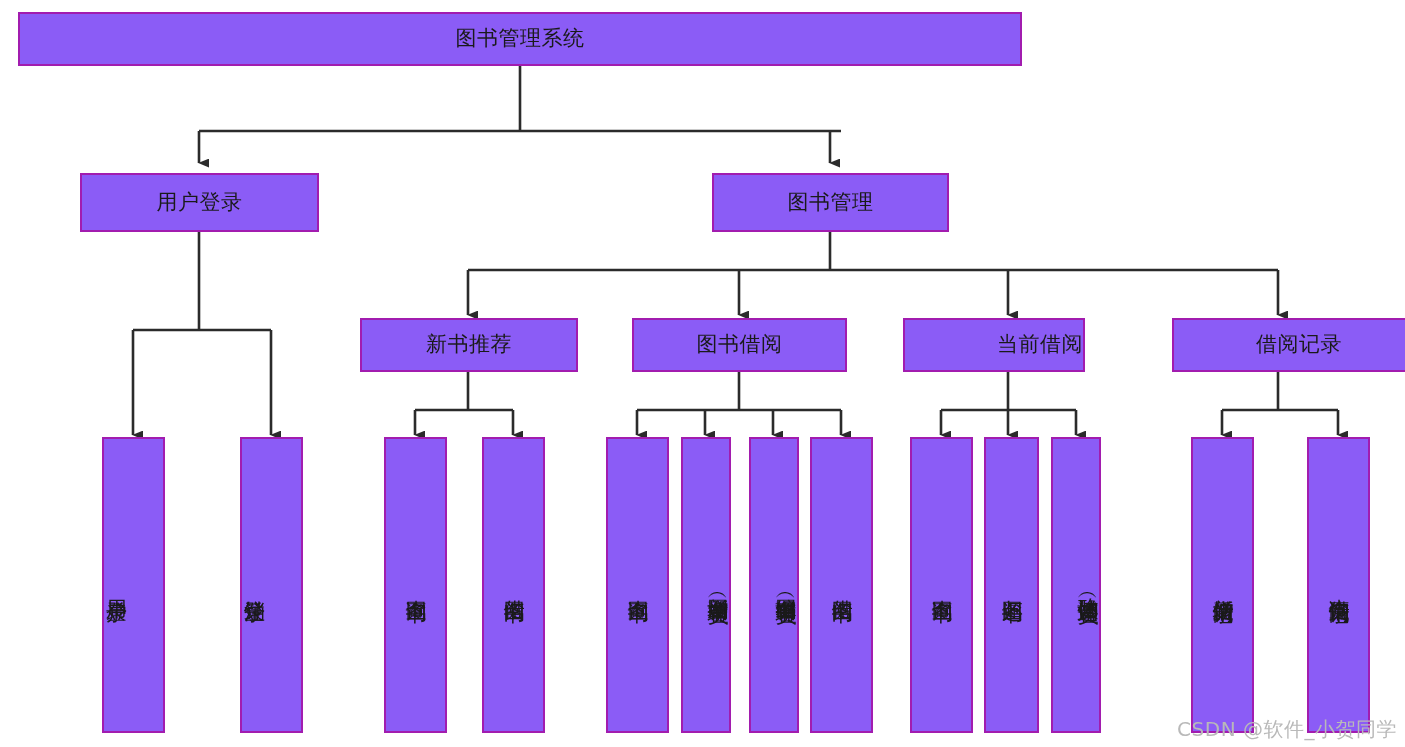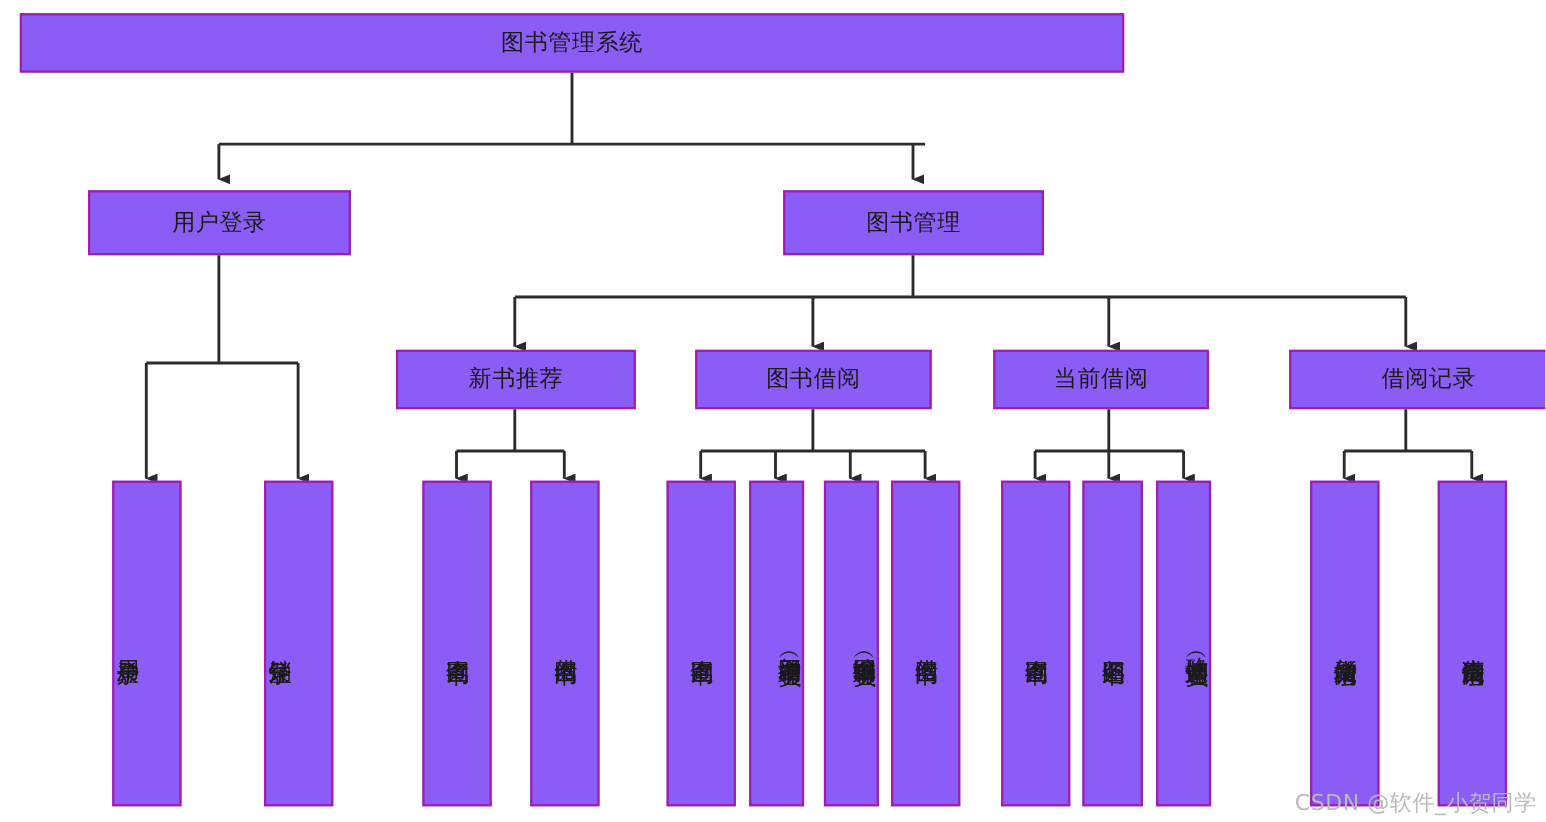--- a/index.html
+++ b/index.html
@@ -135,21 +135,21 @@
   <div class="node horizontal" style="left:712px; top:173px; width:237px; height:59px;">
     <span>图书管理</span>
   </div>
 
   <div class="node horizontal" style="left:360px; top:318px; width:218px; height:54px;">
     <span>新书推荐</span>
   </div>
   <div class="node horizontal" style="left:632px; top:318px; width:215px; height:54px;">
     <span>图书借阅</span>
   </div>
-  <div class="node horizontal" style="left:903px; top:318px; width:196px; height:54px;">
+  <div class="node horizontal" style="left:903px; top:318px; width:182px; height:54px;justify-content:flex-end;">
     <span>当前借阅</span>
   </div>
   <div class="node horizontal" style="left:1172px; top:318px; width:254px; height:54px;">
     <span>借阅记录</span>
   </div>
 
   <div class="node vertical align-end" style="left:102px; top:437px; width:63px; height:296px;">
     <span>用户登录</span>
   </div>
   <div class="node vertical align-end" style="left:240px; top:437px; width:63px; height:296px;">

